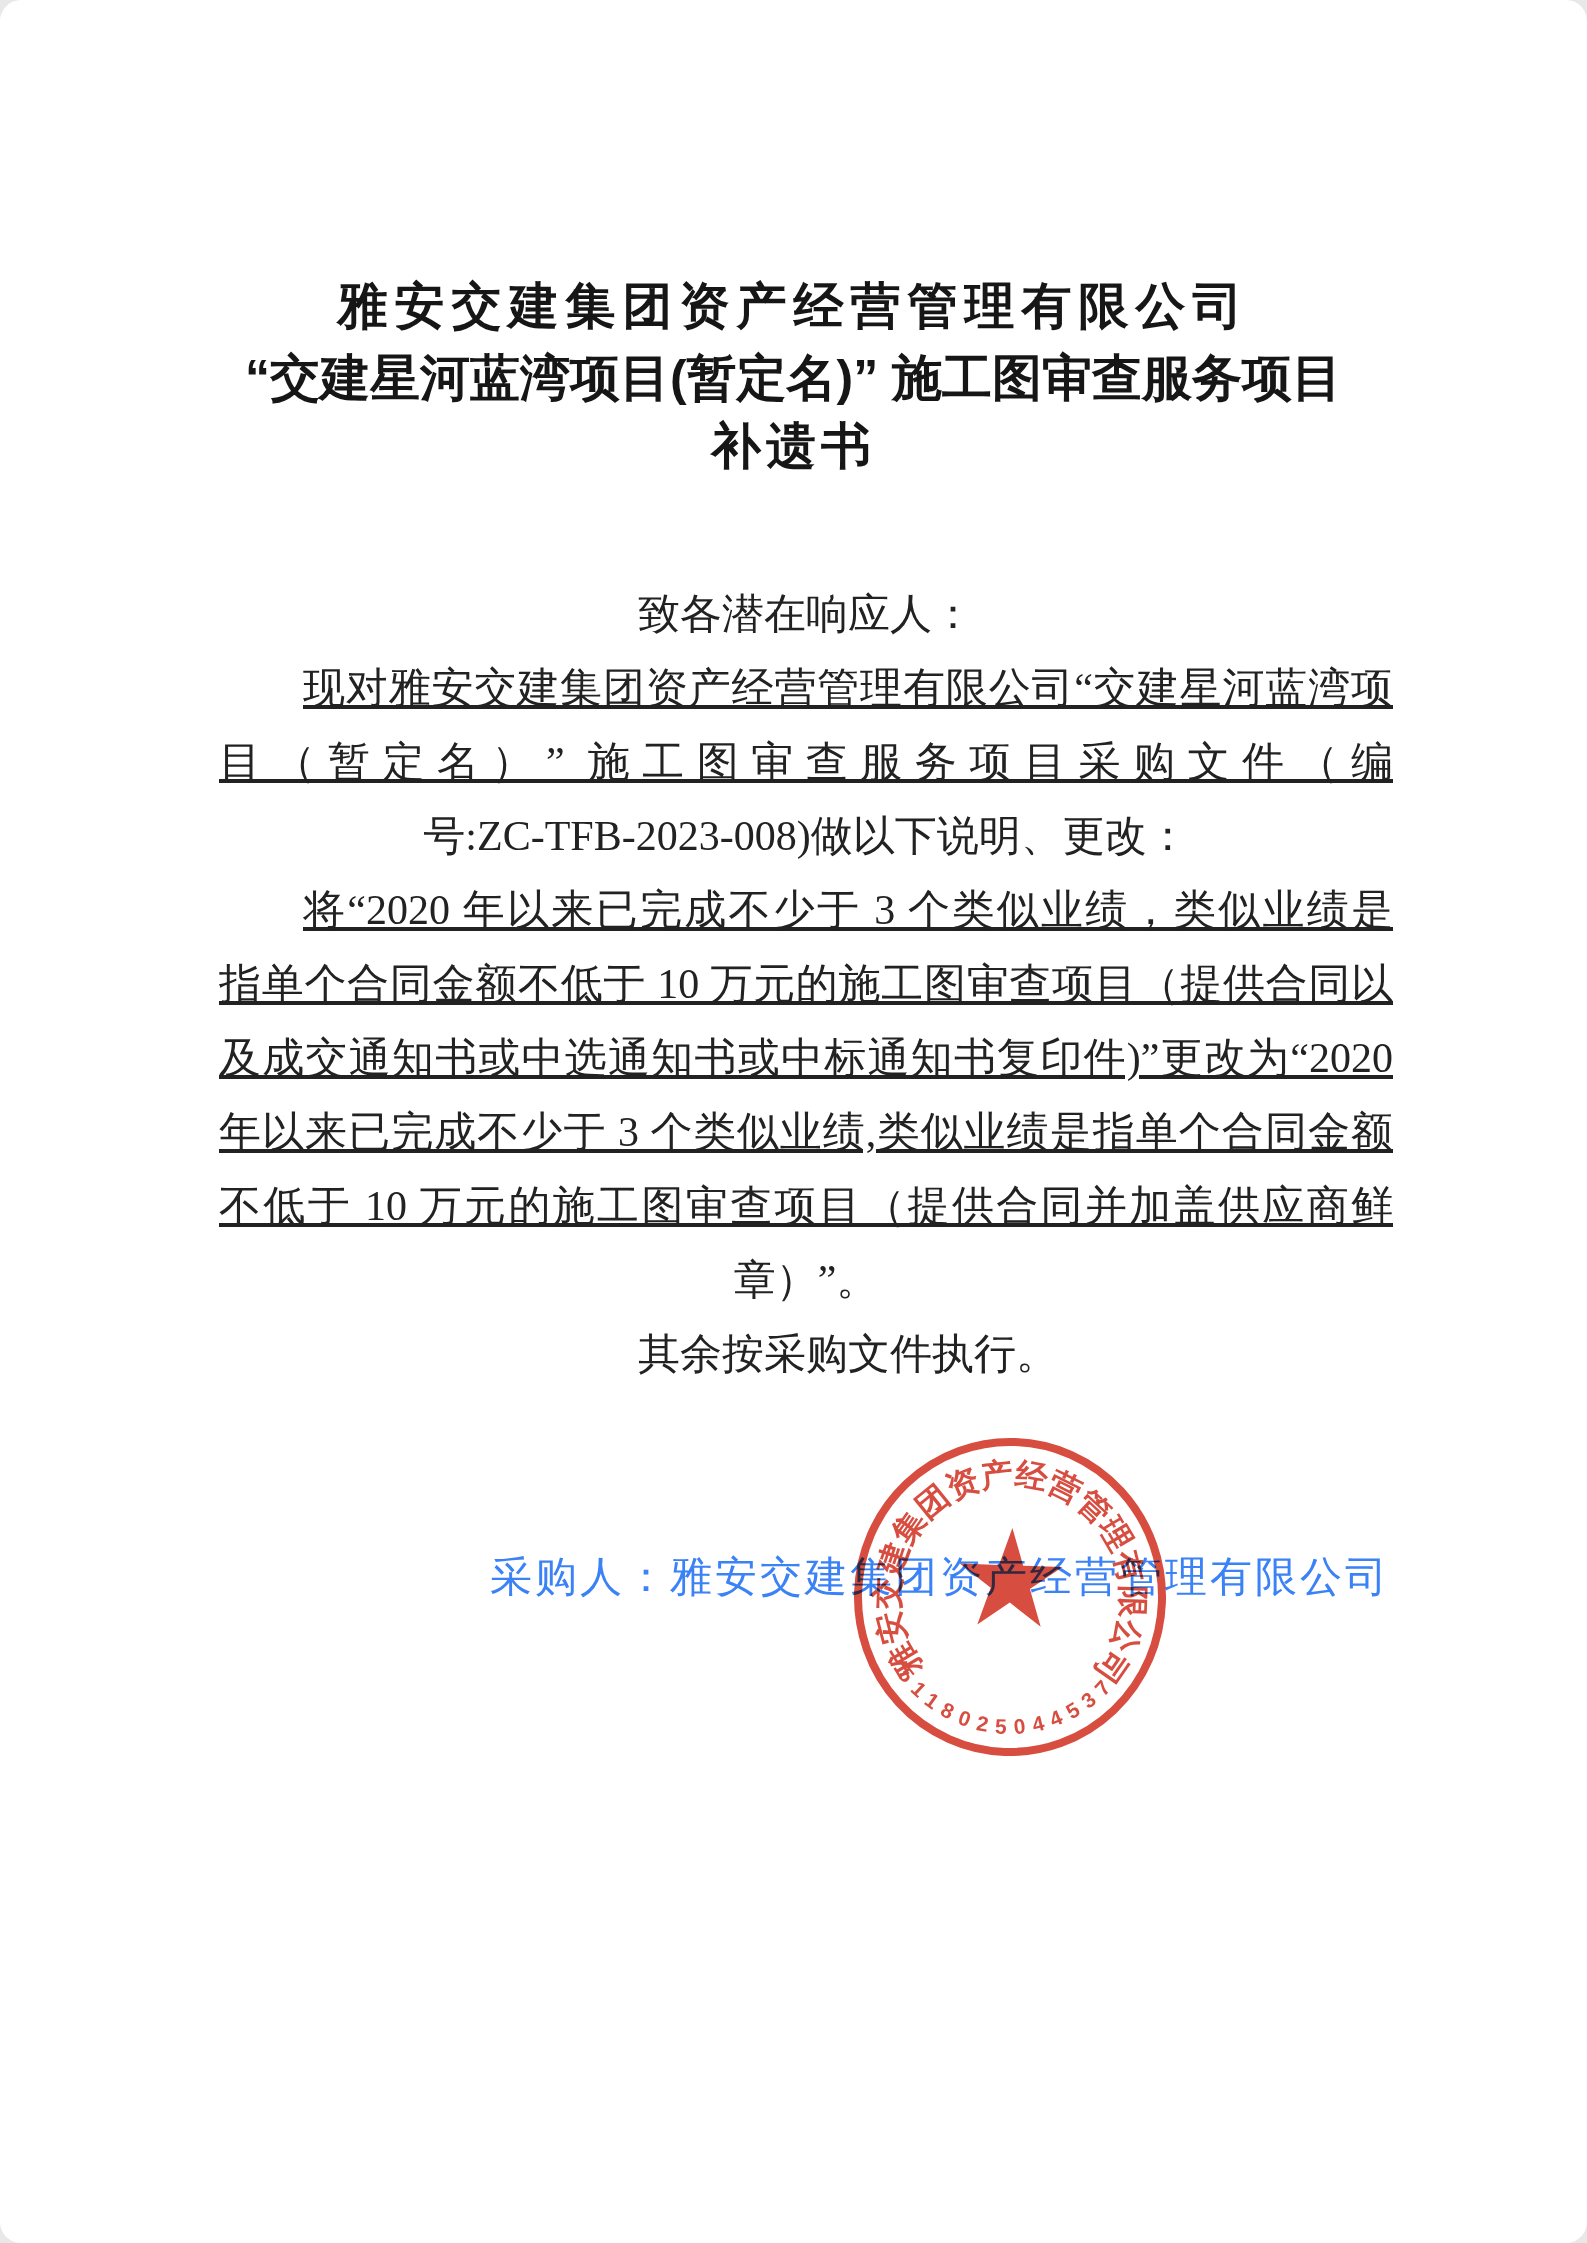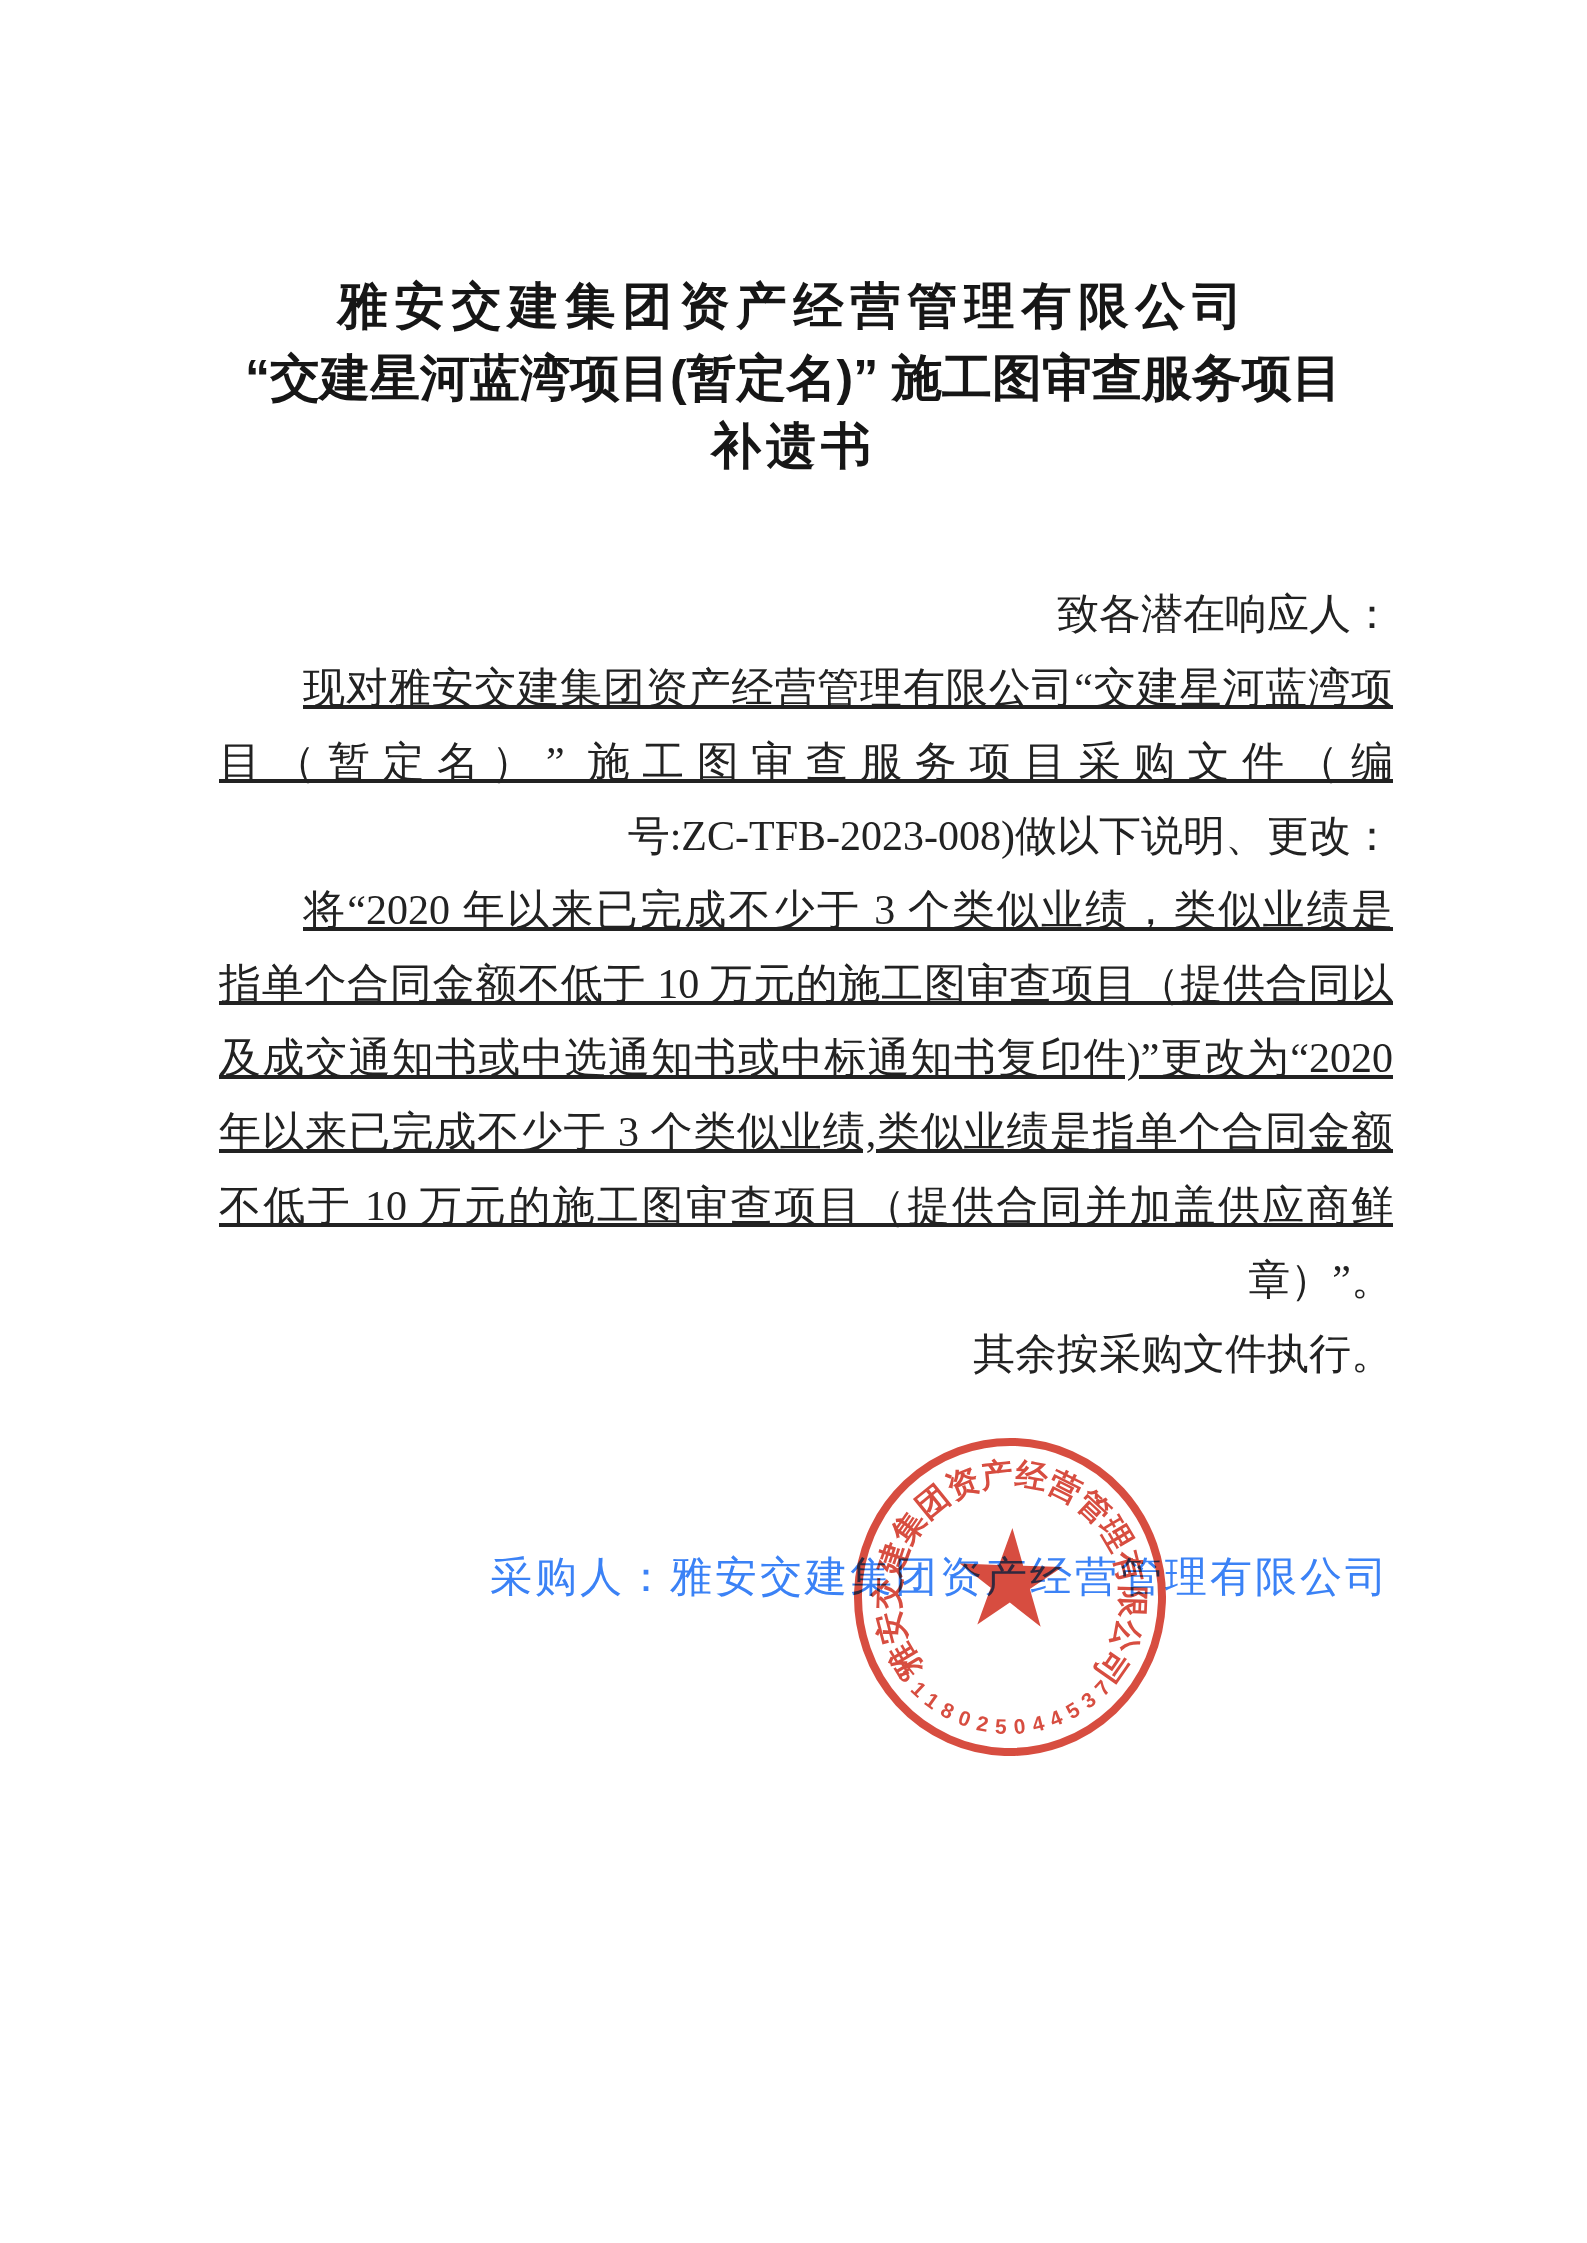--- a/index.html
+++ b/index.html
@@ -1,38 +1,39 @@
 <!DOCTYPE html>
 <html><head>
 <meta charset="utf-8">
 <style>
   html,body { margin:0; padding:0; background:#e8e8e8; }
   .page {
     position:relative; width:1587px; height:2243px;
     background:#ffffff; overflow:hidden; margin:0 auto;
     font-family:"Liberation Serif", serif;
+    border-radius:21px;
   }
   
   .title-block {
     position:absolute; top:270px; left:0; width:100%;
     text-align:center; color:#161616;
     font-family:"Liberation Sans", sans-serif; font-weight:700;
     font-size:50px; line-height:72px;
   }
   .title-l1 { letter-spacing:7px; }
   .title-l2 { letter-spacing:0px; }
   .title-l3 { letter-spacing:5px;font-family:Liberation Mono, monospace; }
   
   .body-block {
     position:absolute; top:577px; left:219px; width:1174px;
     font-size:42px; line-height:74px; color:#222222;
   }
   .ln { height:74px; overflow:hidden; }
   .j   { text-align:justify; text-align-last:justify;text-decoration:underline; }
-  .noj { text-align:right; }
+  .noj { text-align:center; }
   .ind { text-indent:84px; }
   
   .buyer-line {
     position:absolute; left:490px; top:1551px;
     font-size:42px; line-height:52px; letter-spacing:3px; color:#3b82f6;
     white-space:nowrap;
   }
   .date-line {
     position:absolute; left:827px; top:1627px;
     font-size:42px; line-height:52px; letter-spacing:1px; word-spacing:-6px;

